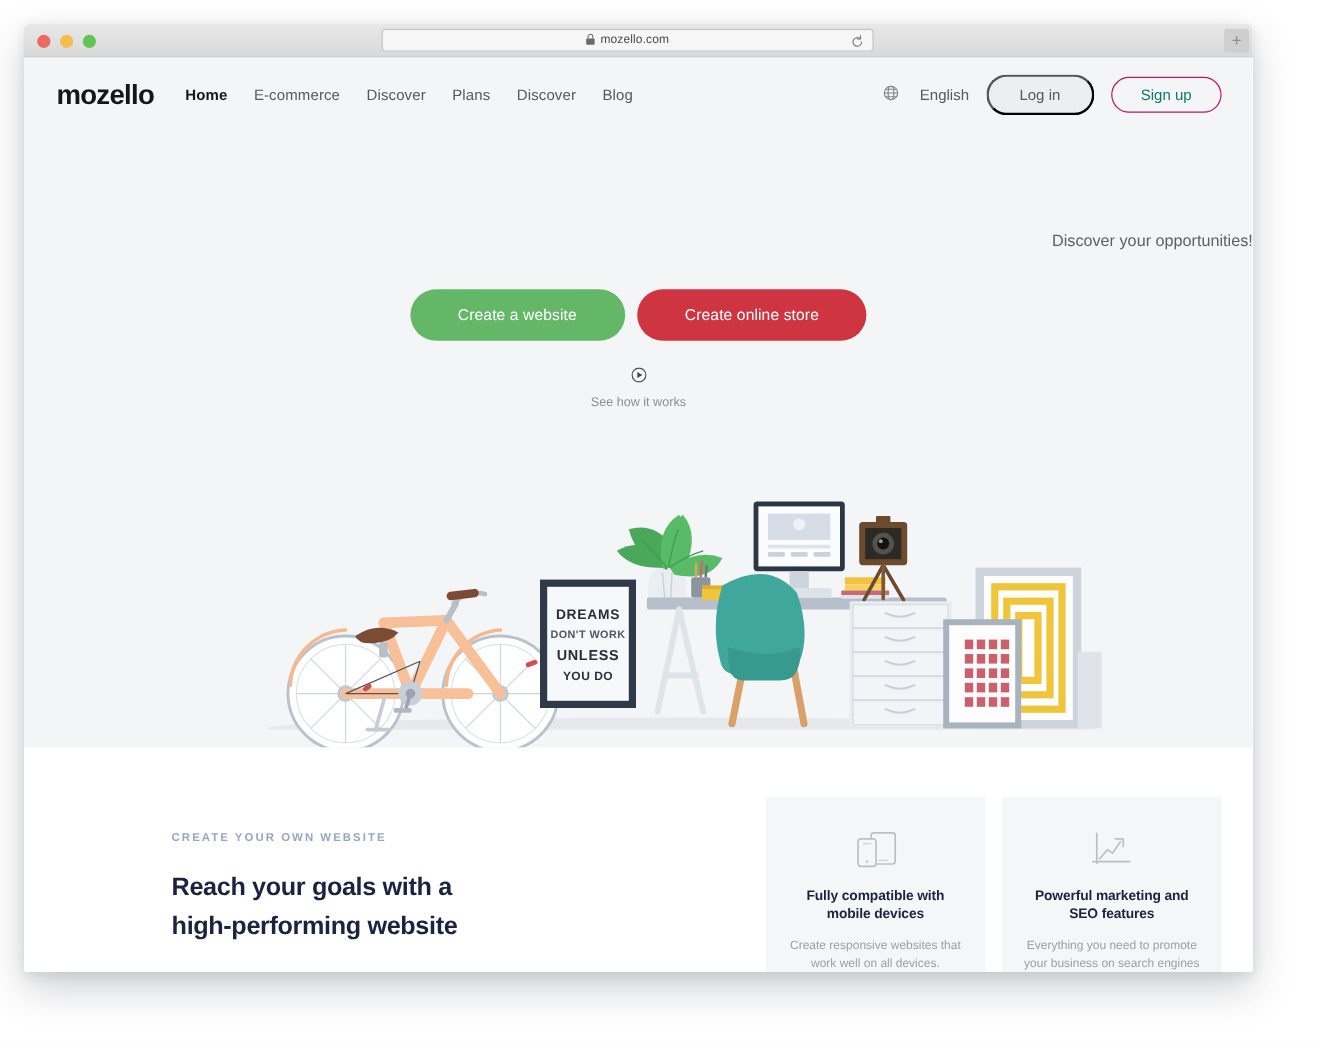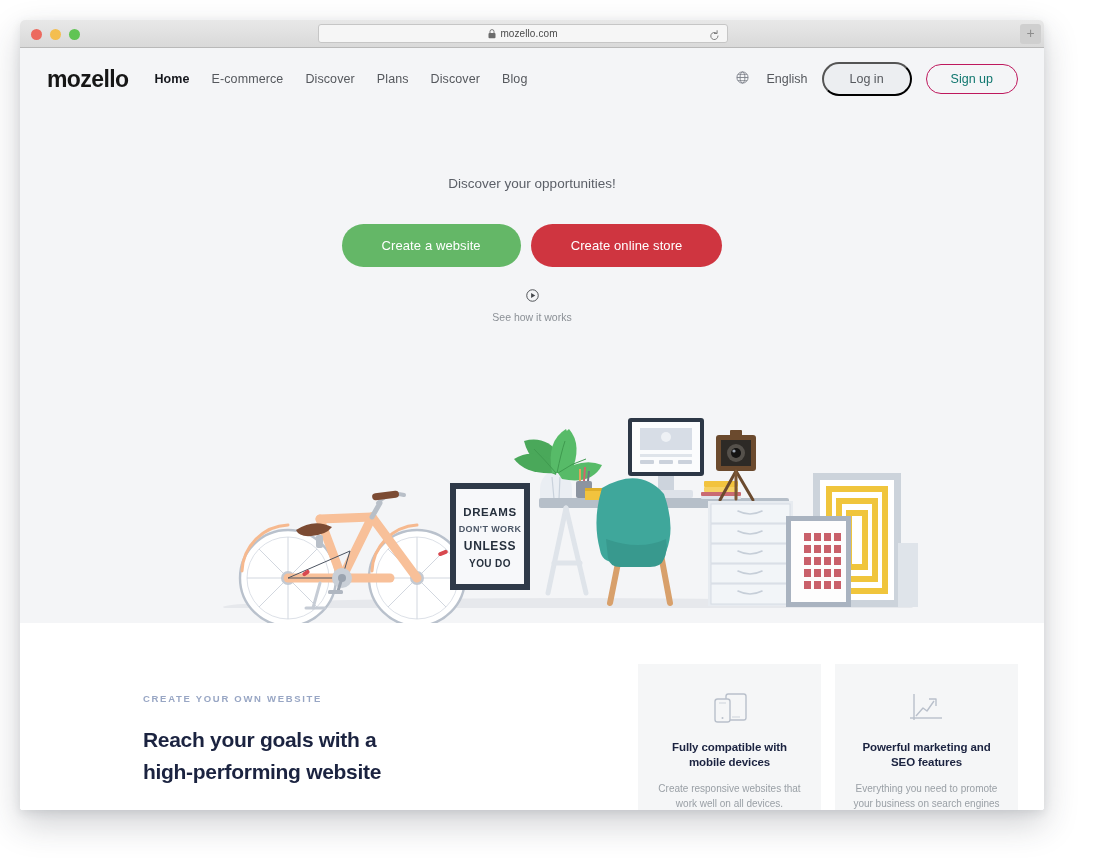--- a/index.html
+++ b/index.html
@@ -163,22 +163,24 @@
   .hero-title {
     font-size: 34px;
     line-height: 41px;
     font-weight: 700;
     color: #1b2340;
     letter-spacing: -0.5px;
   }
   .hero-title .line2 { display: block; }
 
   .hero-sub {
+    margin-top: 17px;
     font-size: 13.5px;
     color: #5c6068;
+    text-align: right;
   }
 
   .hero-cta {
     margin-top: 33px;
     display: flex;
     justify-content: center;
     gap: 10px;
   }
   .cta {
     border: none;

